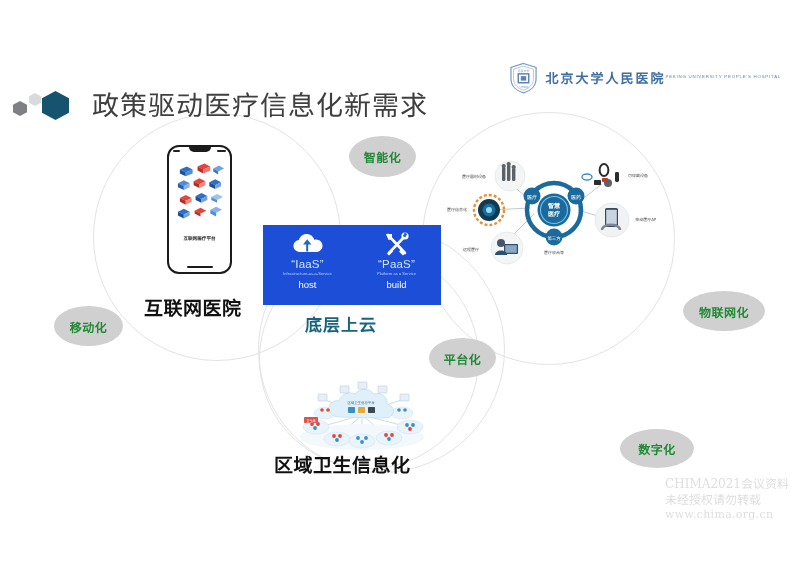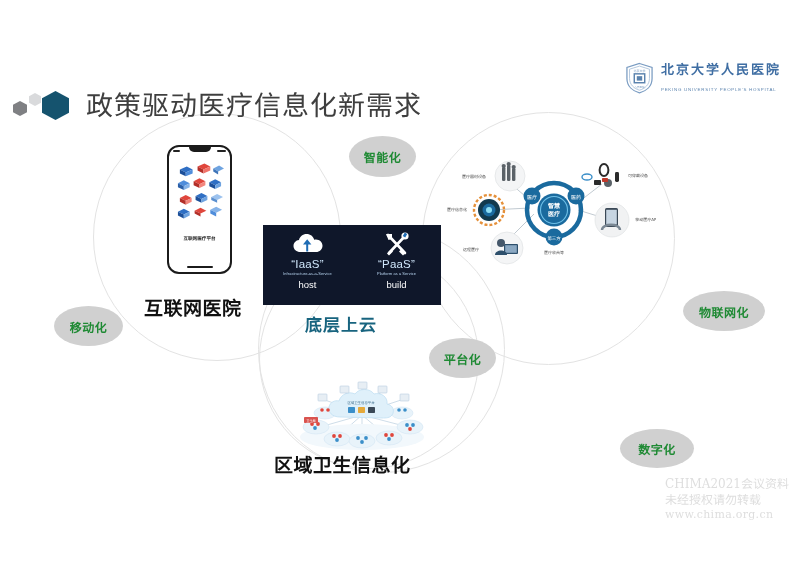--- a/index.html
+++ b/index.html
@@ -21,27 +21,27 @@
      clip-path:polygon(50% 0%,100% 25%,100% 75%,50% 100%,0% 75%,0% 25%);}
   .hex-a{left:3px;top:13px;width:14px;height:15px;}
   .hex-a i{background:#7f8083;}
   .hex-b{left:19px;top:5px;width:12px;height:13px;}
   .hex-b i{background:#d9dadc;}
   .hex-c{left:32px;top:3px;width:27px;height:29px;}
   .hex-c i{background:#15536e;}
   .title-text{
     font-family:"DejaVu Serif","Liberation Serif",serif;
     font-size:27px;color:#3f3f3f;letter-spacing:1px;
-    white-space:nowrap;margin-left:14px;line-height:1;
+    white-space:nowrap;margin-left:20px;line-height:1;
   }
 
   
   .logo{position:absolute;right:12px;top:62px;display:flex;align-items:center;gap:7px;}
   .logo-shield{width:29px;height:32px;flex:none;}
-  .logo-txt{display:flex;flex-direction:column;line-height:1;gap:9px;}
+  .logo-txt{display:flex;flex-direction:row;line-height:1;}
   .logo-cn{font-family:"DejaVu Serif","Liberation Serif",serif;
     font-size:13px;color:#3f6ea3;letter-spacing:2px;font-weight:bold;}
   .logo-en{font-size:4.4px;color:#5b83ae;letter-spacing:.75px;margin-top:3px;
     font-family:"Liberation Sans",sans-serif;}
 
   
   .circle{position:absolute;border-radius:50%;border:1px solid #e3e3e3;background:transparent;}
   .c-left{left:93px;top:113px;width:246px;height:246px;}
   .c-right{left:422px;top:112px;width:251px;height:251px;}
   .c-center{left:258px;top:226px;width:245px;height:245px;}
@@ -77,21 +77,21 @@
   .phone-bar span.l{width:7px;}
   .phone-bar span.r{width:9px;}
   .phone-art{position:absolute;left:5px;right:5px;top:14px;height:66px;}
   .phone-apptitle{position:absolute;left:0;right:0;top:88px;text-align:center;
     font-size:4.6px;color:#2b2b2b;font-family:"DejaVu Sans",sans-serif;font-weight:bold;}
   .phone-home{position:absolute;left:50%;transform:translateX(-50%);bottom:4px;
     width:26px;height:1.6px;background:#1b1b1b;border-radius:1px;}
 
   
   .cloudbox{position:absolute;left:263px;top:225px;width:178px;height:80px;
-    background:#0f172a;display:flex;}
+    background:#1d4ed8;display:flex;}
   .cb-col{flex:1;display:flex;flex-direction:column;align-items:center;
     justify-content:flex-start;padding-top:7px;color:#fff;}
   .cb-icon{height:24px;display:flex;align-items:center;justify-content:center;}
   .cb-name{font-size:11.5px;color:#cfe6fb;margin-top:2px;
     font-family:"Liberation Sans",sans-serif;letter-spacing:.2px;}
   .cb-sub{font-size:3.9px;color:#bcd9f5;margin-top:1px;letter-spacing:.1px;
     font-family:"Liberation Sans",sans-serif;white-space:nowrap;}
   .cb-verb{font-size:9.5px;color:#ffffff;margin-top:3px;
     font-family:"Liberation Sans",sans-serif;}
 

